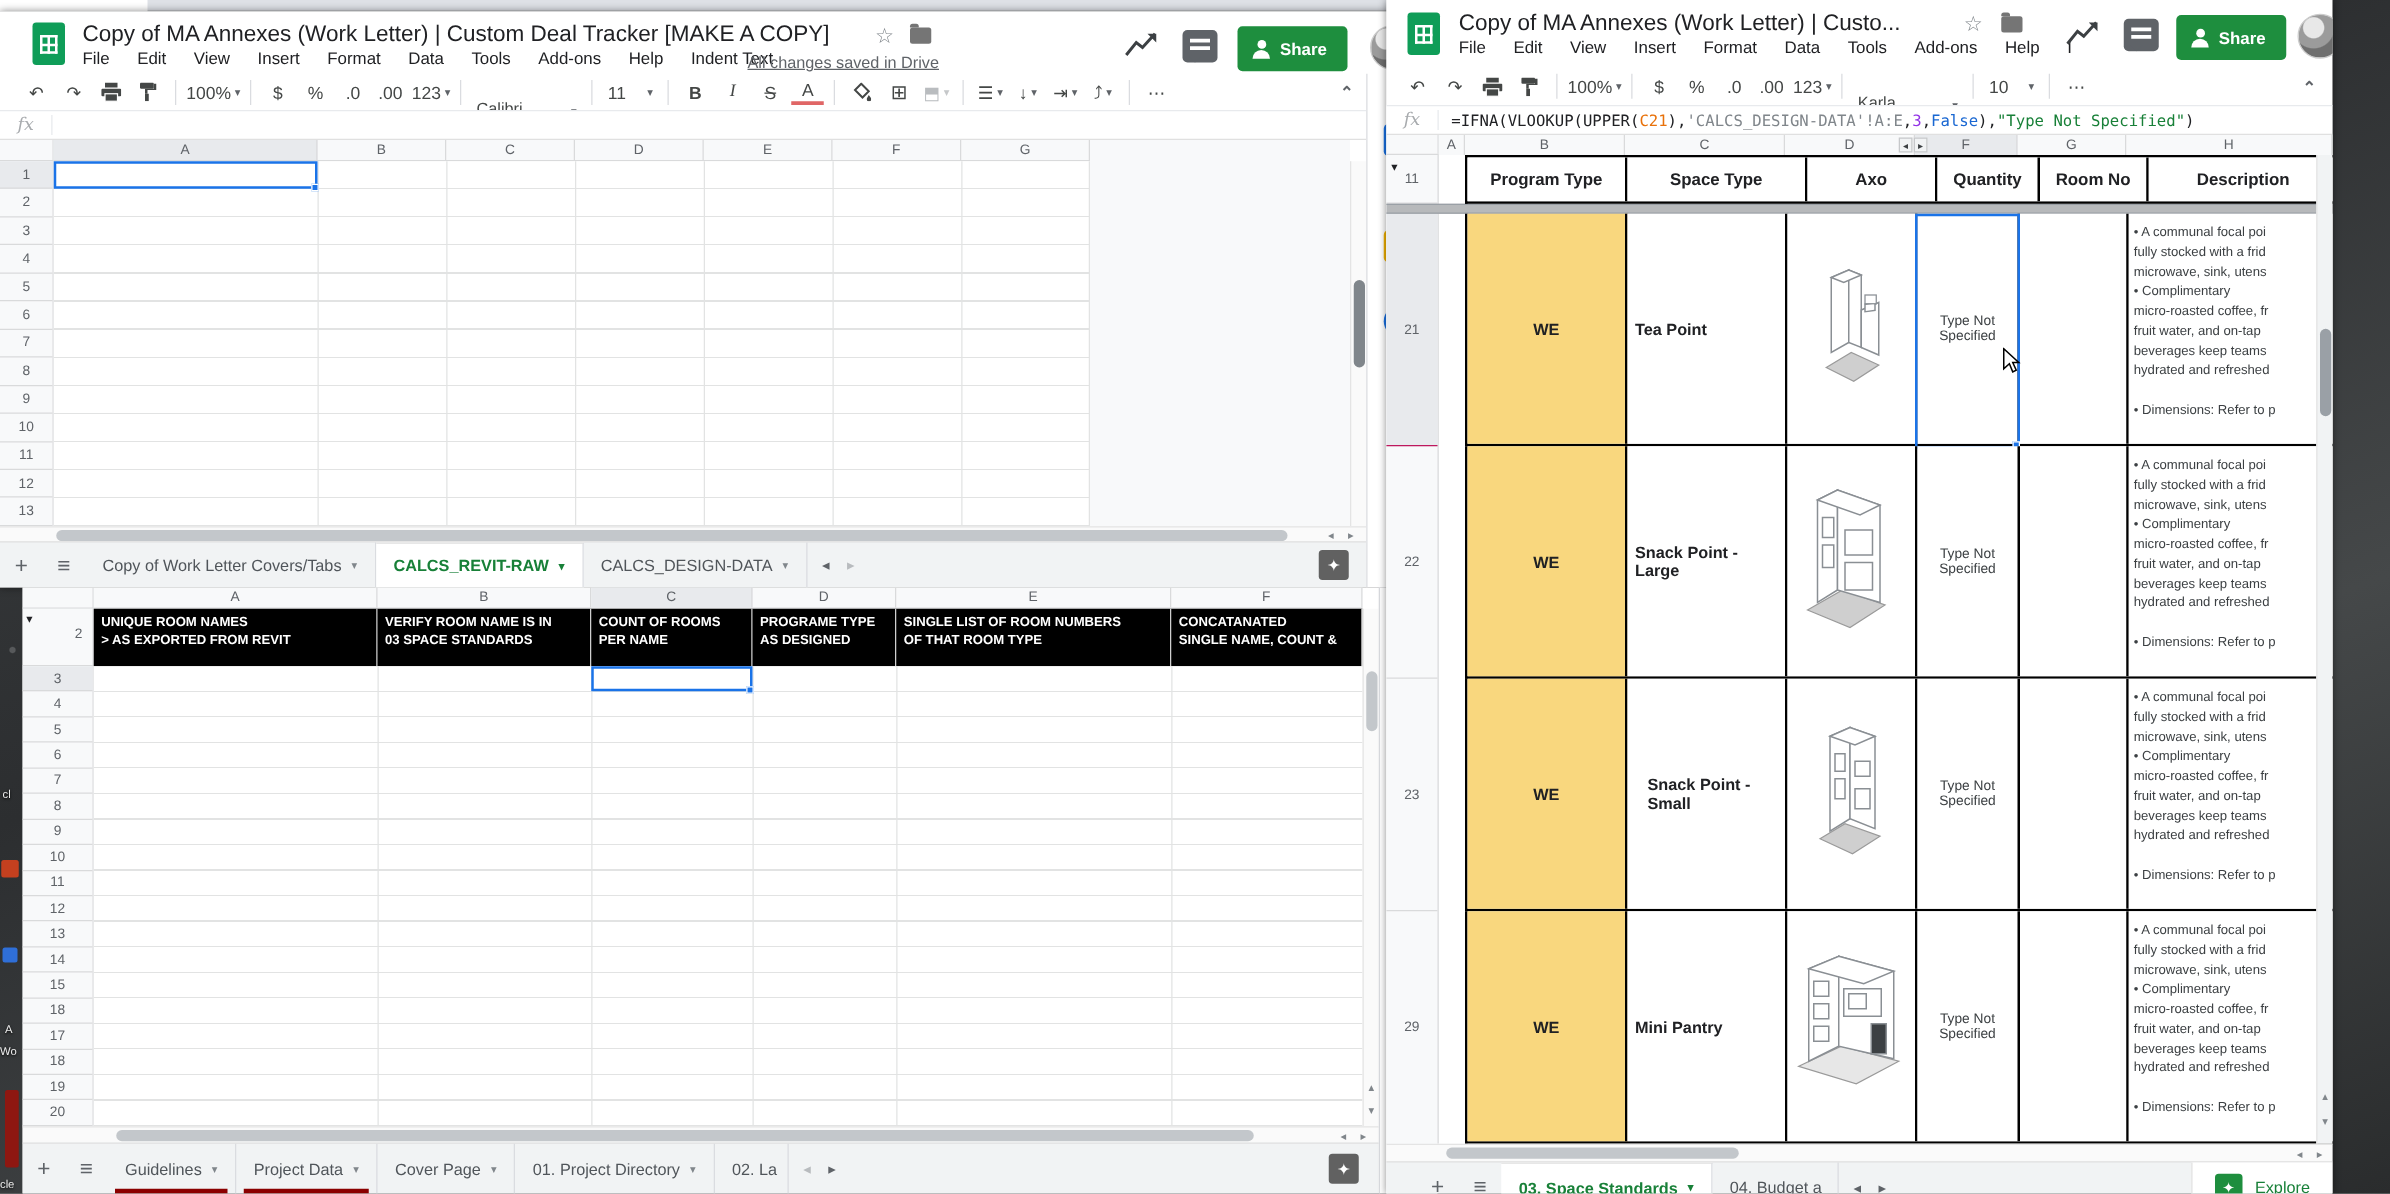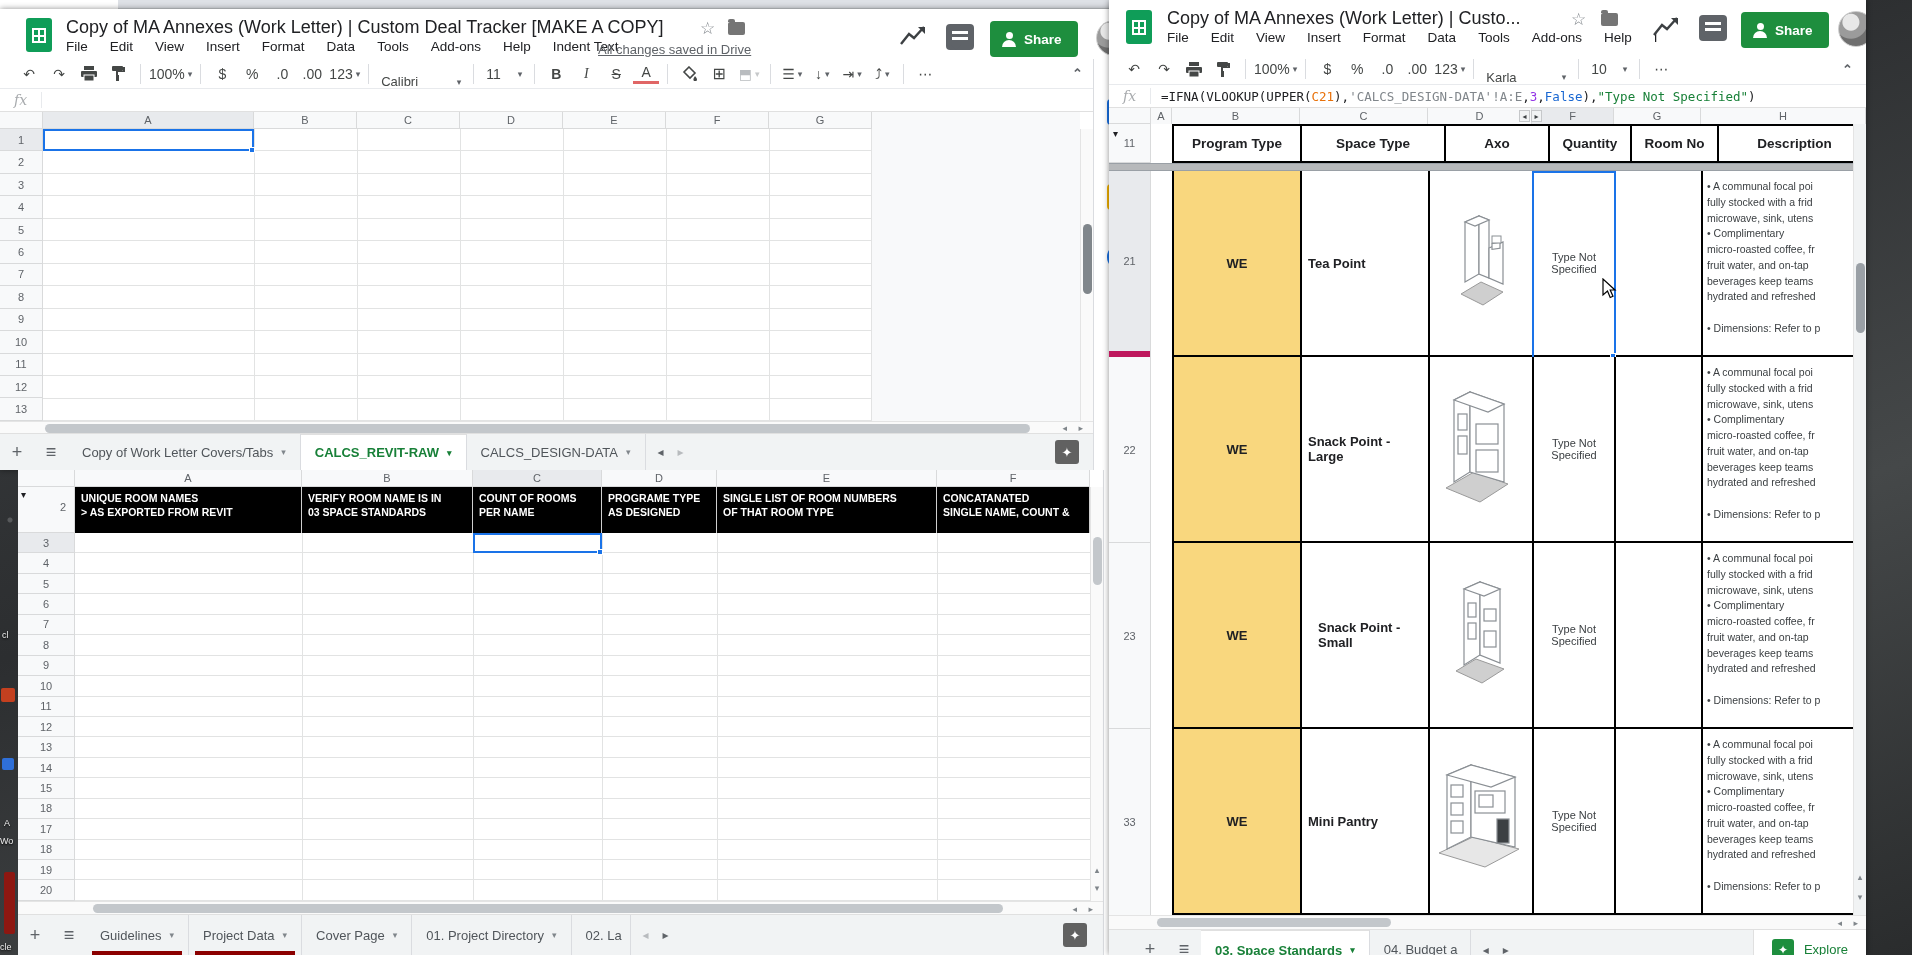--- a/index.html
+++ b/index.html
@@ -44,21 +44,21 @@
   .comment-ico::after { content:""; position:absolute; left:5px; bottom:-5px; border:5px solid transparent; border-top-color:#5f6368; }
   .trend-ico { position:absolute; width:30px; height:26px; }
   .star-glyph { position:absolute; color:#80868b; font-size:17px; }
   .folder-ico { position:absolute; width:17px; height:13px; background:#757575; border-radius:2px; }
   .folder-ico::before { content:""; position:absolute; top:-3px; left:0; width:7px; height:3px; background:#757575; border-radius:2px 2px 0 0; }
 
   .toolbar { position:absolute; display:flex; align-items:center; font-size:13px; color:#444746; }
   .tbtn { display:flex; align-items:center; justify-content:center; min-width:26px; height:24px; margin:0 2px; color:#444746; font-size:14px; }
   .tbtn .dd { font-size:9px; margin-left:3px; color:#5f6368; }
   .tsep { width:1px; height:20px; background:#dadce0; margin:0 6px; }
-  .fontbox { display:flex; align-items:center; justify-content:space-between; width:88px; padding:0 4px; font-size:13px;margin-top:16px; }
+  .fontbox { display:flex; align-items:flex-end; justify-content:space-between; width:88px; padding:0 4px; font-size:13px;margin-top:16px; }
   .collapse-btn { position:absolute; color:#5f6368; font-size:13px; font-weight:bold; }
 
   .fxbar { position:absolute; border-top:1px solid #e8eaed; border-bottom:1px solid #e0e0e0; background:#fff; display:flex; align-items:center; }
   .fx-label { width:42px; text-align:center; color:#a8abae; font-style:italic; font-size:14px; font-family:"DejaVu Serif", serif; border-right:1px solid #e8eaed; }
   .formula-text { padding-left:10px; font-family:"DejaVu Sans Mono", monospace; font-size:12.5px; white-space:nowrap; display:flex; }
 
   
   .corner { position:absolute; background:#f8f9fa; border-right:1px solid #d9dadb; border-bottom:1px solid #d9dadb; }
   .colhdr-row { position:absolute; display:flex; background:#f8f9fa; border-bottom:1px solid #d9dadb; }
   .colhdr-row > div { border-right:1px solid #d9dadb; color:#5f6368; font-size:11px; display:flex; align-items:center; justify-content:center; height:100%; }
@@ -548,31 +548,31 @@
         <div>◂</div>
         <div>▸</div>
       </div>
     </div>
 
     <div class="abs" style="left:0;top:124px;width:42px;height:791px;background:#f8f9fa;border-right:1px solid #d9dadb;">
       <div class="group-arrow" style="left:4px;top:4px;">▾</div>
       <div class="abs" style="left:0;top:0;width:100%;height:39px;border-bottom:1px solid #d9dadb;display:flex;align-items:center;justify-content:center;color:#5f6368;font-size:11px;">
           <span>11</span>
         </div>
-      <div class="abs" style="left:0;top:47px;width:100%;height:186px;background:var(--selected-header-fill,#e8eaed);border-bottom:6px solid #be185d;display:flex;align-items:center;justify-content:center;color:#5f6368;font-size:11px;">
+      <div class="abs" style="left:0;top:47px;width:100%;height:186px;background:var(--selected-header-fill,#e8eaed);border-bottom:1px solid #be185d;display:flex;align-items:center;justify-content:center;color:#5f6368;font-size:11px;">
           <span>21</span>
         </div>
       <div class="abs" style="left:0;top:233px;width:100%;height:186px;border-bottom:1px solid #d9dadb;display:flex;align-items:center;justify-content:center;color:#5f6368;font-size:11px;">
           <span>22</span>
         </div>
       <div class="abs" style="left:0;top:419px;width:100%;height:186px;border-bottom:1px solid #d9dadb;display:flex;align-items:center;justify-content:center;color:#5f6368;font-size:11px;">
           <span>23</span>
         </div>
       <div class="abs" style="left:0;top:605px;width:100%;height:186px;display:flex;align-items:center;justify-content:center;color:#5f6368;font-size:11px;">
-          <span>33</span>
+          <span>29</span>
         </div>
     </div>
 
     <div class="abs" style="left:0;top:163px;width:757px;height:8px;background:#b7b9bb;border-top:1px solid #9aa0a6;border-bottom:1px solid #9aa0a6;"></div>
 
     <div class="std-row" style="left:63px;top:124px;width:700px;height:39px;border-top:2px solid #000;">
       <div class="std-cell" style="width:128px;font-weight:bold;font-size:13.5px;">Program Type</div>
       <div class="std-cell" style="width:144px;font-weight:bold;font-size:13.5px;">Space Type</div>
       <div class="std-cell" style="width:104px;font-weight:bold;font-size:13.5px;">Axo</div>
       <div class="std-cell" style="width:82px;font-weight:bold;font-size:13.5px;">Quantity</div>

